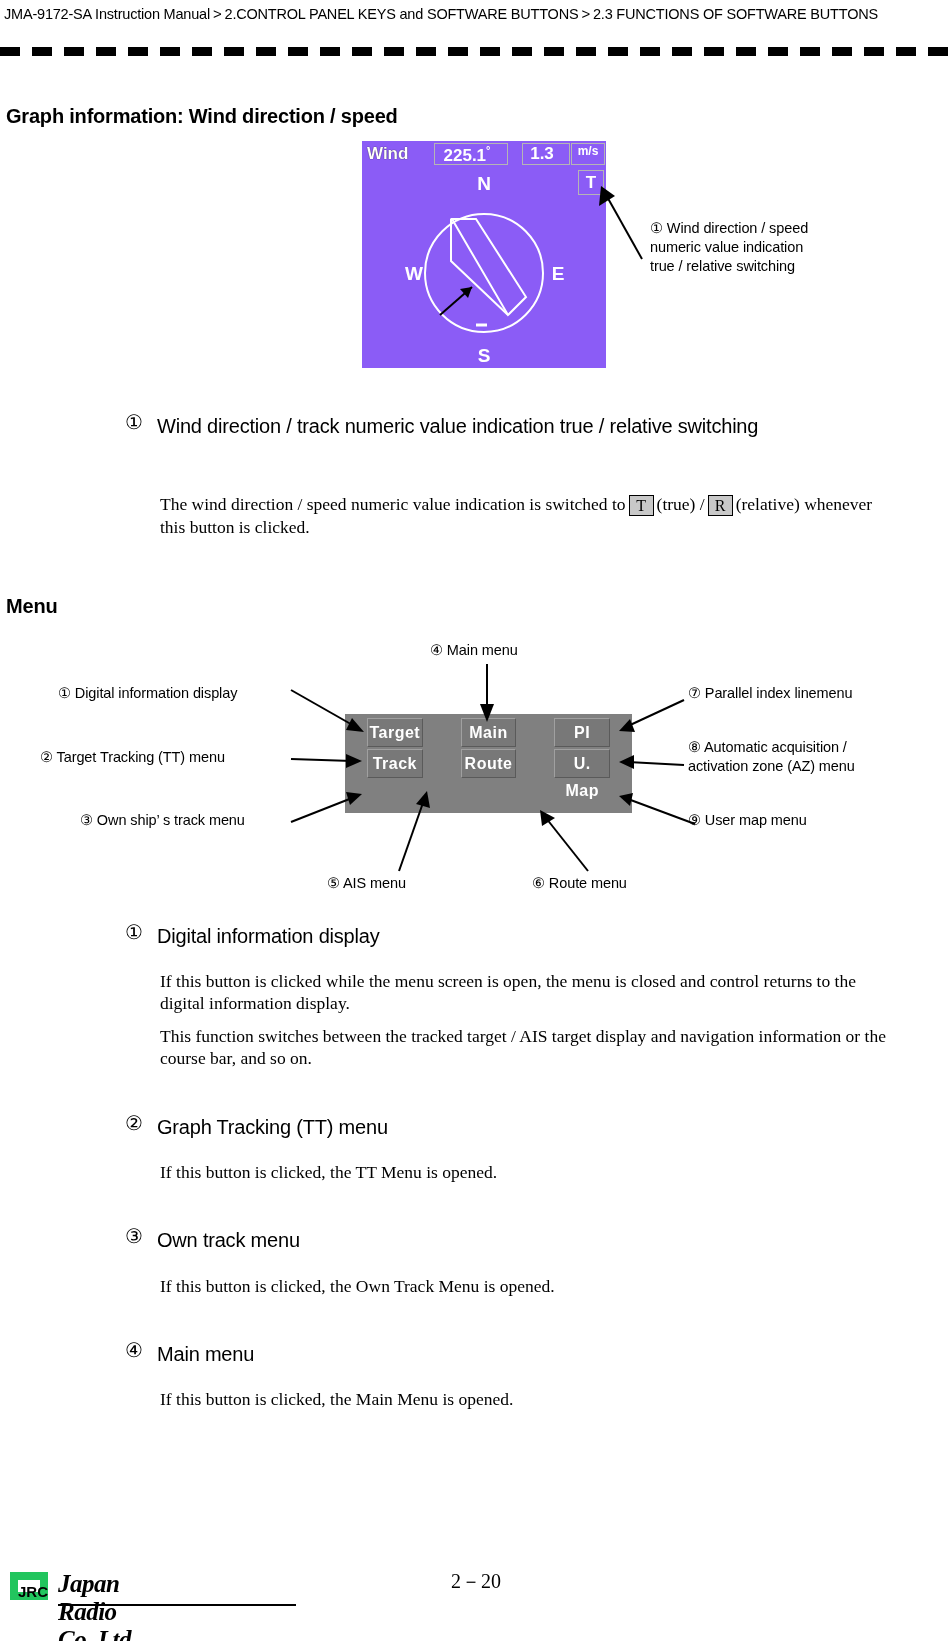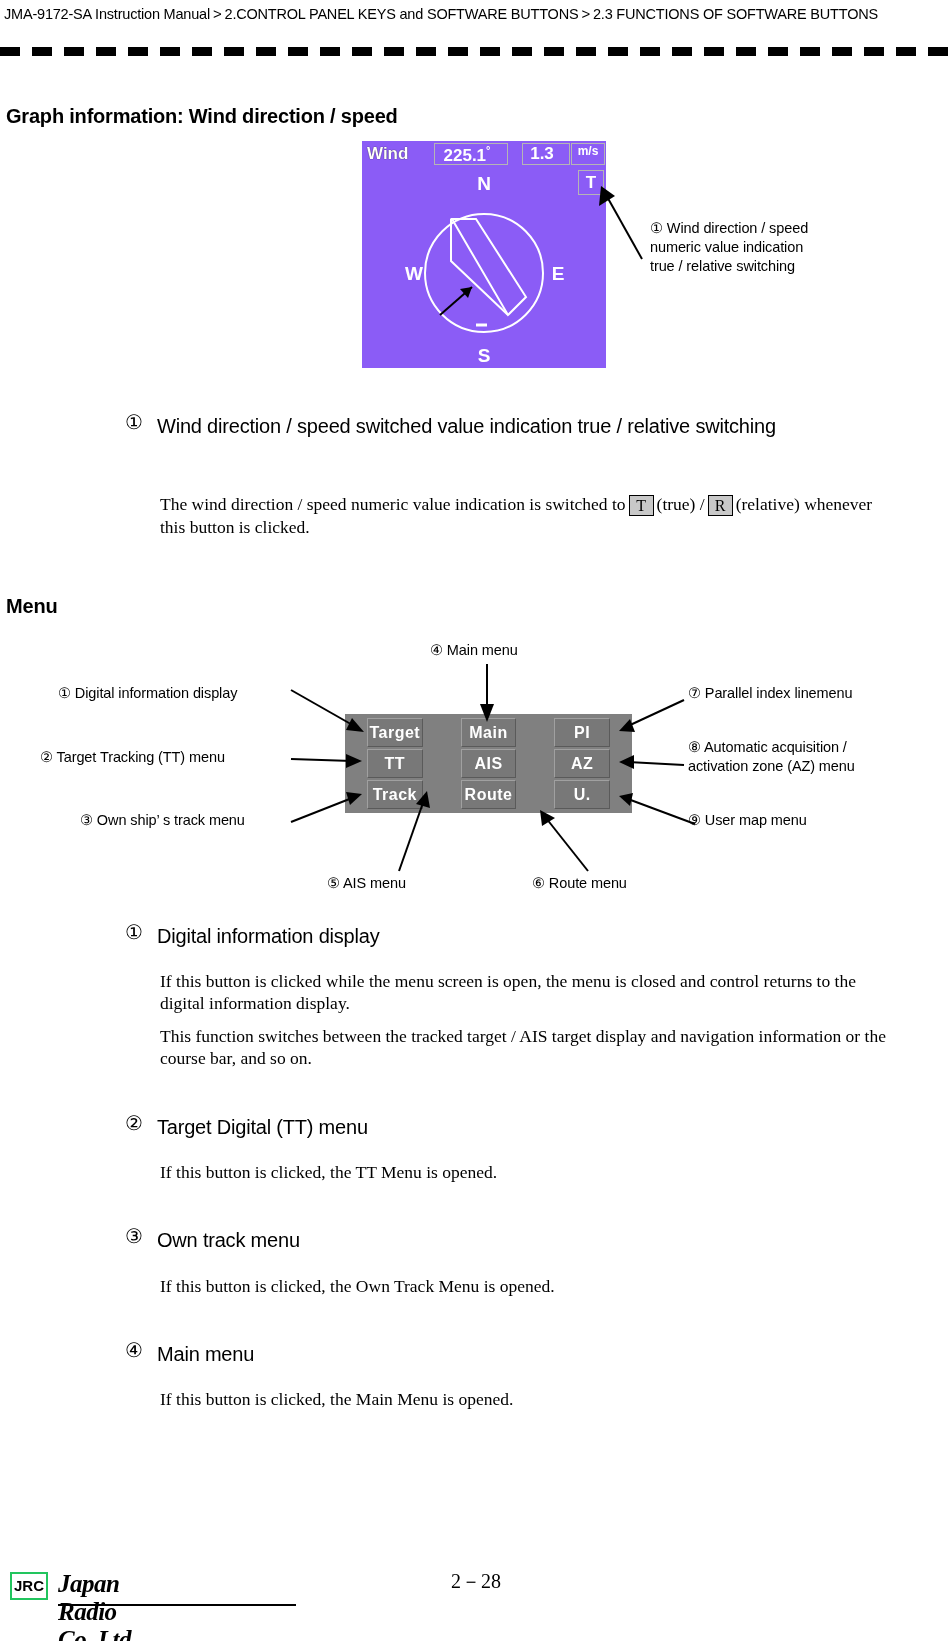--- a/index.html
+++ b/index.html
@@ -152,21 +152,21 @@
   .leaders { position: absolute; left: 0; top: 0; }
   .page-num {
     position: absolute; left: 0; top: 1568px; width: 952px;
     text-align: center; font-size: 20px;
     font-family: "Liberation Serif", serif;
   }
   .logo-wrap { position: absolute; left: 10px; top: 1560px; }
   .jrc-box {
     position: absolute; left: 0; top: 12px;
     width: 38px; height: 28px;
-    border: 2px solid #22c55e;
+    border: 8px solid #22c55e;
     color: #000000; font-size: 15px; font-weight: bold;
     text-align: center; line-height: 24px;
     font-family: "Liberation Sans", sans-serif;
   }
   .jrc-name {
     position: absolute; left: 48px; top: 10px;
     font-family: "Liberation Serif", serif;
     font-size: 25px; font-style: italic; font-weight: bold;
     letter-spacing: -0.5px;
   }
@@ -224,39 +224,34 @@
   </svg>
 
   <div class="callout center" style="left:650px; top:219px; width:190px;">
     <div><span>①</span> <span>Wind direction / speed</span></div>
     <div>numeric value indication</div>
     <div>true / relative switching</div>
   </div>
 
   <div class="num-head" style="left:125px; top:410px; width:720px;">
     <span class="circ">①</span>
-    <span class="txt">Wind direction / speed switched value indication true / relative switching</span>
+    <span class="txt">Wind direction / track numeric value indication true / relative switching</span>
   </div>
 
   <div class="body-p" style="left:160px; top:493px; width:730px;">
     <span>The wind direction / speed numeric value indication is switched to</span><span class="kbd">T</span><span>(true) /</span><span class="kbd">R</span><span>(relative) whenever this button is clicked.</span>
   </div>
 
   <div class="h2" style="left:6px; top:595px;">Menu</div>
 
   <div class="menu-panel">
     <div class="menu-row">
       <div class="menu-btn">Target</div>
       <div class="menu-btn">Main</div>
       <div class="menu-btn">PI</div>
-    </div>
-    <div class="menu-row">
-      <div class="menu-btn">TT</div>
-      <div class="menu-btn">AIS</div>
-      <div class="menu-btn">AZ</div>
     </div>
     <div class="menu-row">
       <div class="menu-btn">Track</div>
       <div class="menu-btn">Route</div>
       <div class="menu-btn">U. Map</div>
     </div>
   </div>
 
   <svg class="leaders" width="952" height="1641" style="pointer-events:none;">
 
@@ -321,36 +316,36 @@
 
   <div class="num-head" style="left:125px; top:920px; width:720px;">
     <span class="circ">①</span>
     <span class="txt">Digital information display</span>
   </div>
   <div class="body-p" style="left:160px; top:970px; width:735px;">If this button is clicked while the menu screen is open, the menu is closed and control returns to the digital information display.</div>
   <div class="body-p" style="left:160px; top:1025px; width:735px;">This function switches between the tracked target / AIS target display and navigation information or the course bar, and so on.</div>
 
   <div class="num-head" style="left:125px; top:1111px; width:720px;">
     <span class="circ">②</span>
-    <span class="txt">Target Digital (TT) menu</span>
+    <span class="txt">Graph Tracking (TT) menu</span>
   </div>
   <div class="body-p" style="left:160px; top:1161px; width:735px;">If this button is clicked, the TT Menu is opened.</div>
 
   <div class="num-head" style="left:125px; top:1224px; width:720px;">
     <span class="circ">③</span>
     <span class="txt">Own track menu</span>
   </div>
   <div class="body-p" style="left:160px; top:1275px; width:735px;">If this button is clicked, the Own Track Menu is opened.</div>
 
   <div class="num-head" style="left:125px; top:1338px; width:720px;">
     <span class="circ">④</span>
     <span class="txt">Main menu</span>
   </div>
   <div class="body-p" style="left:160px; top:1388px; width:735px;">If this button is clicked, the Main Menu is opened.</div>
 
-  <div class="page-num">2－28</div>
+  <div class="page-num">2－20</div>
   <div class="logo-wrap">
     <div class="jrc-box">JRC</div>
     <div class="jrc-name">Japan Radio Co.,Ltd.</div>
     <div class="jrc-underline"></div>
   </div>
 
 </div>
 
 </body></html>

